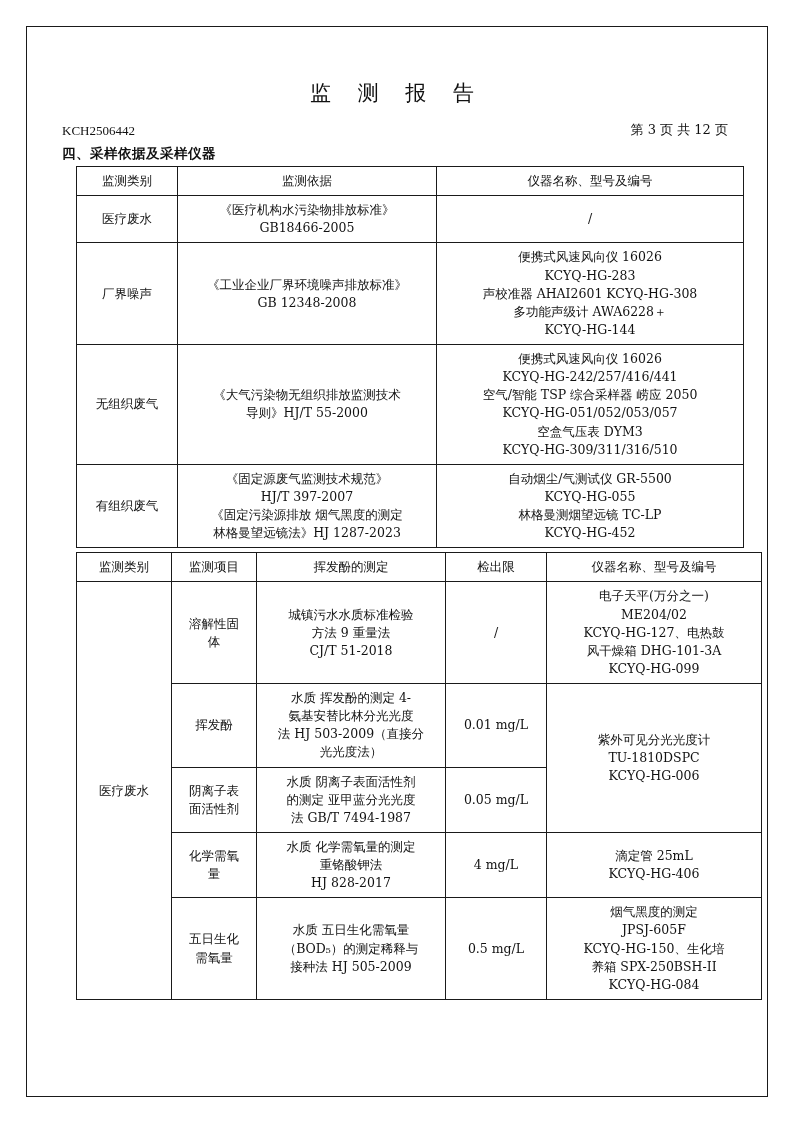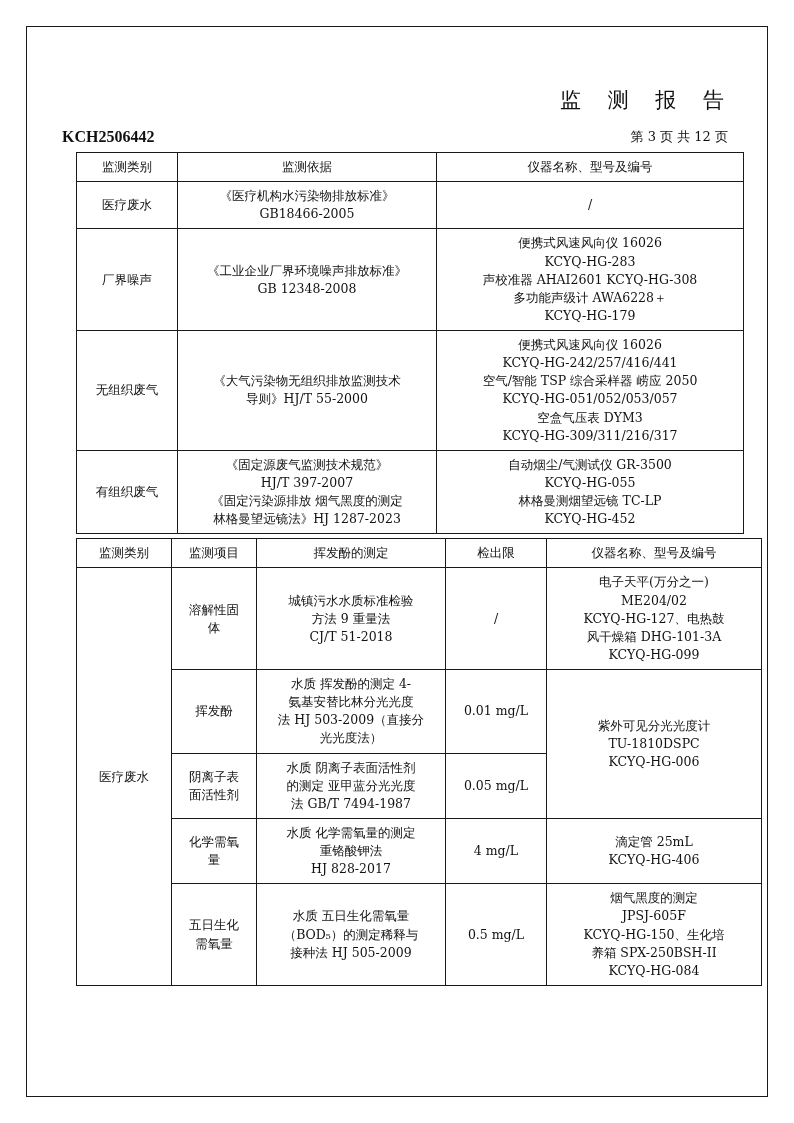--- a/index.html
+++ b/index.html
@@ -26,39 +26,38 @@
     border: 1.5px solid #1a1a1a;
     box-sizing: border-box;
   }
   .content {
     position: absolute;
     left: 60px;
     top: 70px;
     width: 674px;
   }
   .doc-title {
-    text-align: right;
+    text-align: center;
     font-size: 21px;
     letter-spacing: 10px;
     font-weight: normal;
-    margin: 16px 0 14px 0;
+    margin: 9px 0 14px 0;
     font-family: "DejaVu Serif", "Liberation Serif", serif;
   }
   .header-row {
     display: flex;
     justify-content: space-between;
     align-items: flex-end;
     font-size: 13px;
     margin-bottom: 6px;
     padding: 0 6px 0 2px;
   }
   .report-no {
     font-family: "Liberation Serif", serif;
-    font-size: 16px;
-    font-weight: bold;
+    font-size: 13px;
   }
   .page-no {
     font-size: 13px;
   }
   .section-title {
     font-size: 13.5px;
     font-weight: bold;
     margin: 2px 0 3px 2px;
     letter-spacing: 0.5px;
   }
@@ -98,20 +97,21 @@
 
   <div class="content">
 
     <div class="doc-title">监 测 报 告</div>
 
     <div class="header-row">
       <div class="report-no">KCH2506442</div>
       <div class="page-no">第 3 页  共 12 页</div>
     </div>
 
+    <div class="section-title">四、采样依据及采样仪器</div>
 
     <table class="tbl t1">
       <tbody>
         <tr>
           <td class="c0">监测类别</td>
           <td class="c1">监测依据</td>
           <td class="c2">仪器名称、型号及编号</td>
         </tr>
 
         <tr>
@@ -129,50 +129,50 @@
           <td class="c0">厂界噪声</td>
           <td class="c1 cell-lines">
             <span>《工业企业厂界环境噪声排放标准》</span>
             <span>GB 12348-2008</span>
           </td>
           <td class="c2 cell-lines">
             <span>便携式风速风向仪  16026</span>
             <span>KCYQ-HG-283</span>
             <span>声校准器  AHAI2601 KCYQ-HG-308</span>
             <span>多功能声级计  AWA6228＋</span>
-            <span>KCYQ-HG-179</span>
+            <span>KCYQ-HG-144</span>
           </td>
         </tr>
 
         <tr>
           <td class="c0">无组织废气</td>
           <td class="c1 cell-lines">
             <span>《大气污染物无组织排放监测技术</span>
             <span>导则》HJ/T 55-2000</span>
           </td>
           <td class="c2 cell-lines">
             <span>便携式风速风向仪  16026</span>
             <span>KCYQ-HG-242/257/416/441</span>
             <span>空气/智能 TSP 综合采样器  崂应 2050</span>
             <span>KCYQ-HG-051/052/053/057</span>
             <span>空盒气压表  DYM3</span>
-            <span>KCYQ-HG-309/311/216/317</span>
+            <span>KCYQ-HG-309/311/316/510</span>
           </td>
         </tr>
 
         <tr>
           <td class="c0">有组织废气</td>
           <td class="c1 cell-lines">
             <span>《固定源废气监测技术规范》</span>
             <span>HJ/T 397-2007</span>
             <span>《固定污染源排放  烟气黑度的测定</span>
             <span>林格曼望远镜法》HJ 1287-2023</span>
           </td>
           <td class="c2 cell-lines">
-            <span>自动烟尘/气测试仪  GR-3500</span>
+            <span>自动烟尘/气测试仪  GR-5500</span>
             <span>KCYQ-HG-055</span>
             <span>林格曼测烟望远镜  TC-LP</span>
             <span>KCYQ-HG-452</span>
           </td>
         </tr>
       </tbody>
     </table>
 
 
     <table class="tbl t2">

